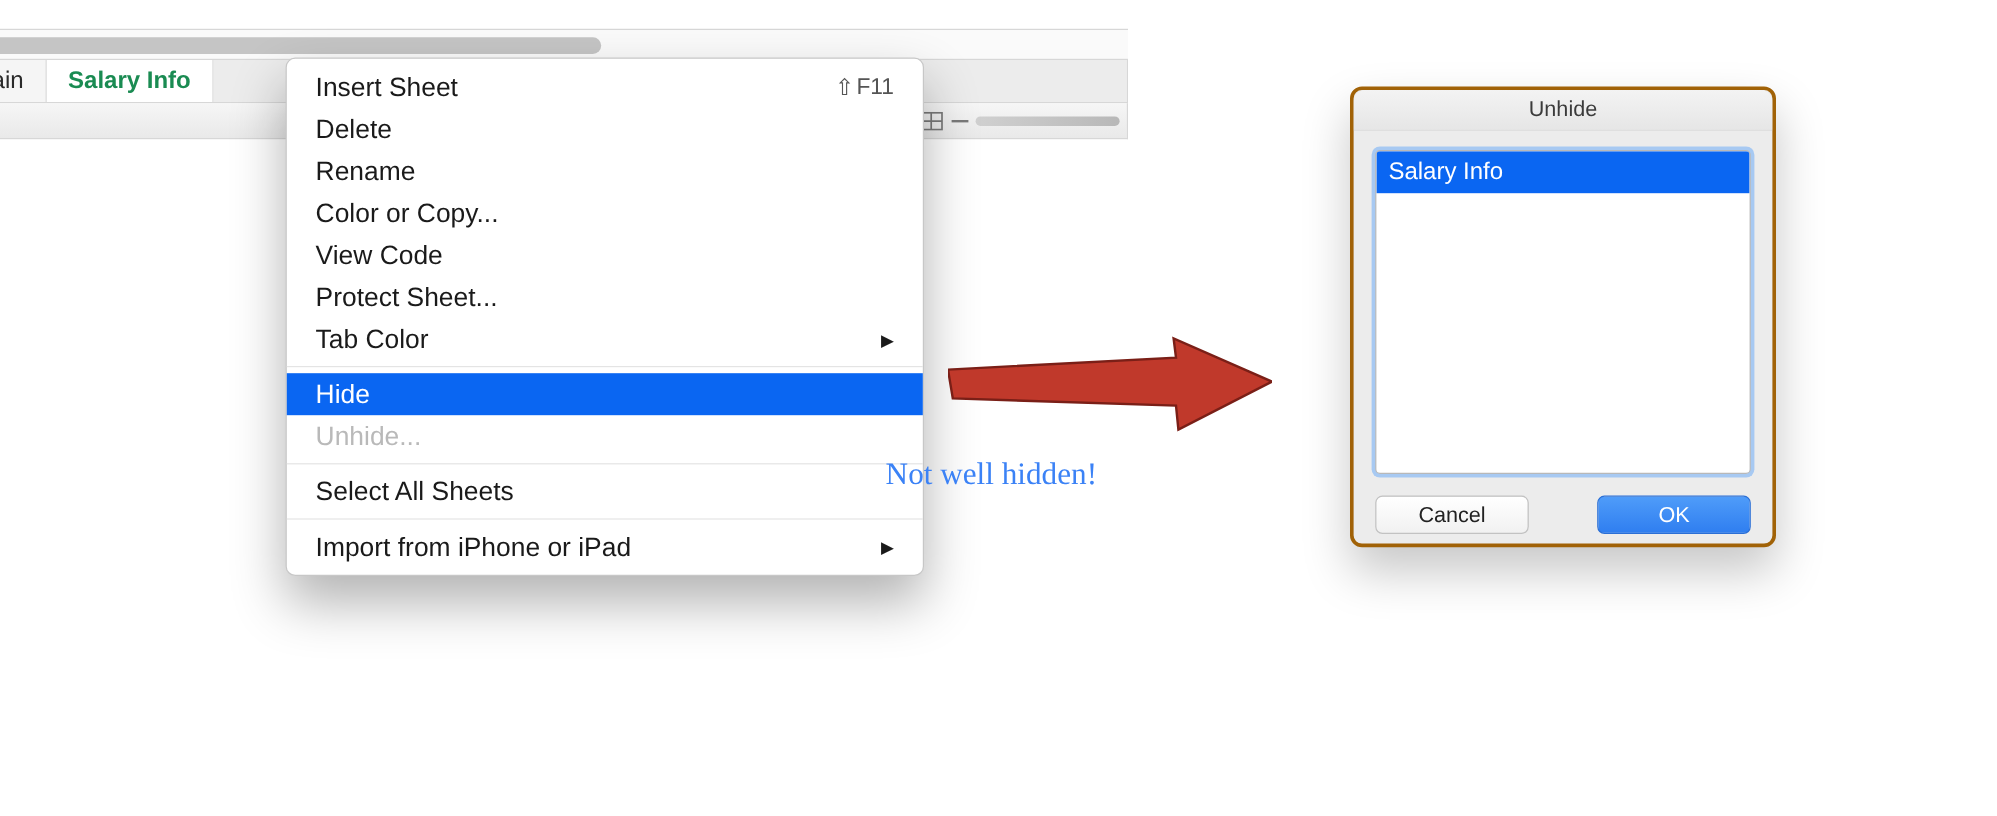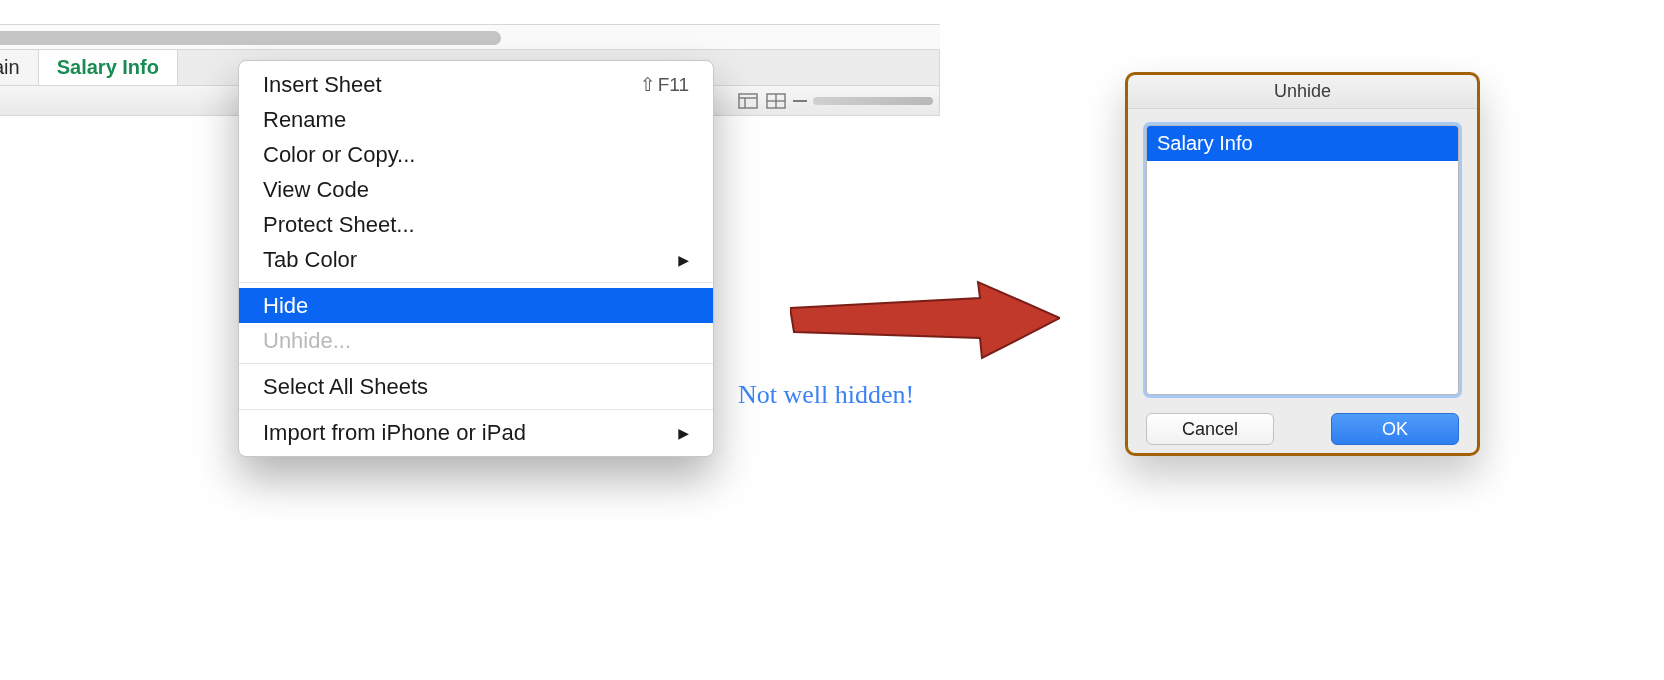--- a/index.html
+++ b/index.html
@@ -13,21 +13,21 @@
   .tab-strip { display: flex; align-items: stretch; height: 36px; border: 1px solid #d7d7d7; border-top: none; background: #ececec; }
   .tab { display: flex; align-items: center; padding: 0 18px; border-right: 1px solid #d7d7d7; font-size: 20px; background: #f5f5f5; }
   .tab.partial { padding-left: 52px; color: #2a2a2a; }
   .tab.active { background: #ffffff; color: #1a8b52; font-weight: 600; }
   .status-bar { display: flex; align-items: center; justify-content: flex-end; height: 30px; border: 1px solid #d7d7d7; border-top: none; background: linear-gradient(#f6f6f6,#e9e9e9); padding: 0 6px; gap: 6px; }
   .sb-icon { width: 22px; height: 18px; display: inline-flex; align-items: center; justify-content: center; color: #7a7a7a; }
   .sb-minus { width: 14px; height: 2px; background: #7a7a7a; }
   .sb-zoom { width: 120px; height: 8px; background: linear-gradient(90deg,#d0d0d0,#b8b8b8); border-radius: 4px; position: relative; }
 
   
-  .context-menu { position: absolute; left: 238px; top: 60px; width: 476px; background: #ffffff; border: 1px solid #c7c7c7; border-radius: 8px; box-shadow: 0 22px 44px rgba(0,0,0,0.30); padding: 6px 0; }
+  .context-menu { position: absolute; left: 238px; top: 48px; width: 532px; background: #ffffff; border: 1px solid #c7c7c7; border-radius: 8px; box-shadow: 0 22px 44px rgba(0,0,0,0.30); padding: 6px 0; }
   .menu-item { position: relative; display: flex; align-items: center; height: 35px; padding: 0 24px; font-size: 22px; color: #1a1a1a; }
   .menu-item .spacer { flex: 1; }
   .menu-item.highlight { background: #0a66f2; color: #ffffff; }
   .menu-item.disabled { color: #b9b9b9; }
   .menu-sep { height: 1px; background: #e4e4e4; margin: 5px 0; }
   .submenu-arrow { font-size: 14px; color: inherit; margin-left: 12px; }
   .shortcut { display: inline-flex; align-items: center; gap: 2px; font-size: 19px; color: #555; }
   .shift-sym { display:inline-block; }
 
   
@@ -83,20 +83,23 @@
   <div class="context-menu">
     <div class="menu-item">
       <span>Insert Sheet</span>
       <span class="spacer"></span>
       <span class="shortcut">
         <span class="shift-sym">⇧</span>
           <span>F11</span>
       </span>
     </div>
     <div class="menu-item">
+      <span>Delete</span>
+    </div>
+    <div class="menu-item">
       <span>Rename</span>
     </div>
     <div class="menu-item">
       <span>Color or Copy...</span>
     </div>
     <div class="menu-item">
       <span>View Code</span>
     </div>
     <div class="menu-item">
       <span>Protect Sheet...</span>

